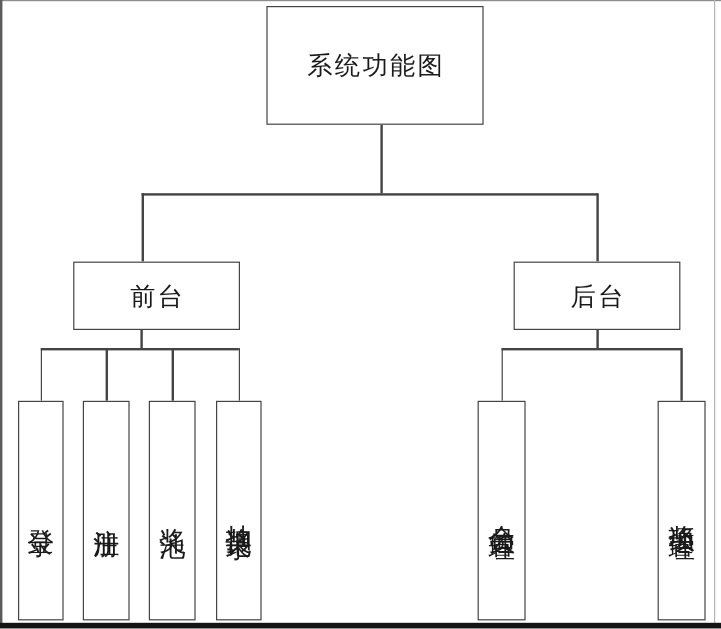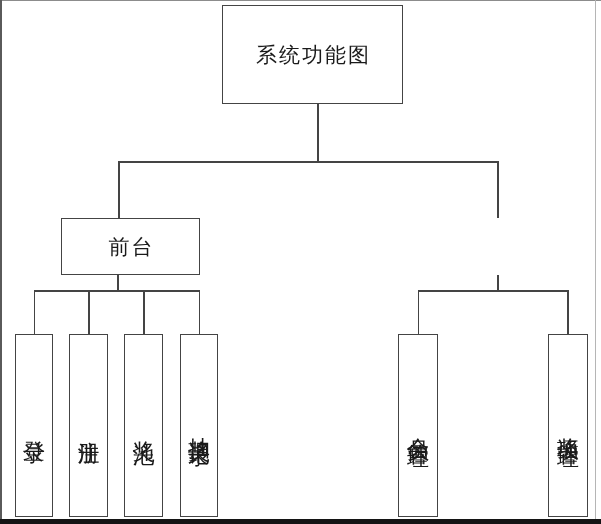--- a/index.html
+++ b/index.html
@@ -112,20 +112,23 @@
   <div class="line vline" id="c-prize-up"></div>
 
   <div class="node h-text" id="node-root">
     <span>系统功能图</span>
   </div>
 
   <div class="node h-text" id="node-frontend">
     <span>前台</span>
   </div>
 
+  <div class="node h-text" id="node-backend">
+    <span>后台</span>
+  </div>
 
   <div class="node v-text" id="node-login">
     <span>登录</span>
   </div>
 
   <div class="node v-text" id="node-register">
     <span>注册</span>
   </div>
 
   <div class="node v-text" id="node-pool">

